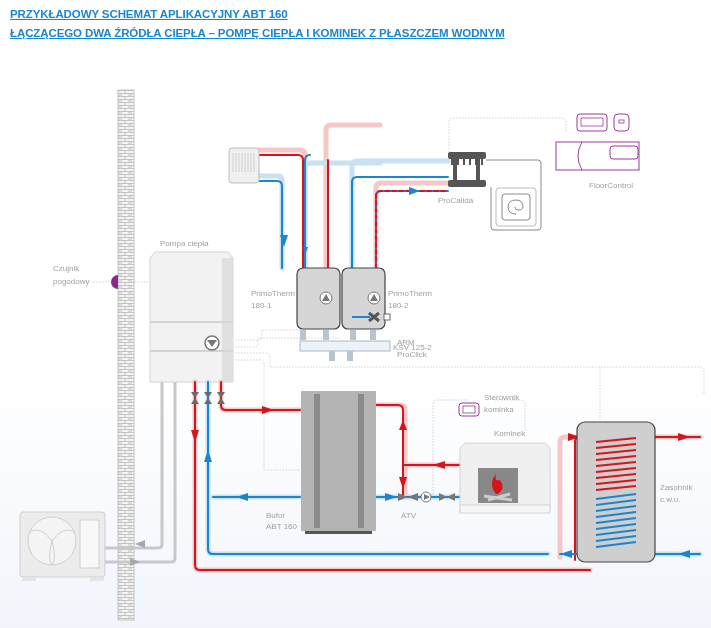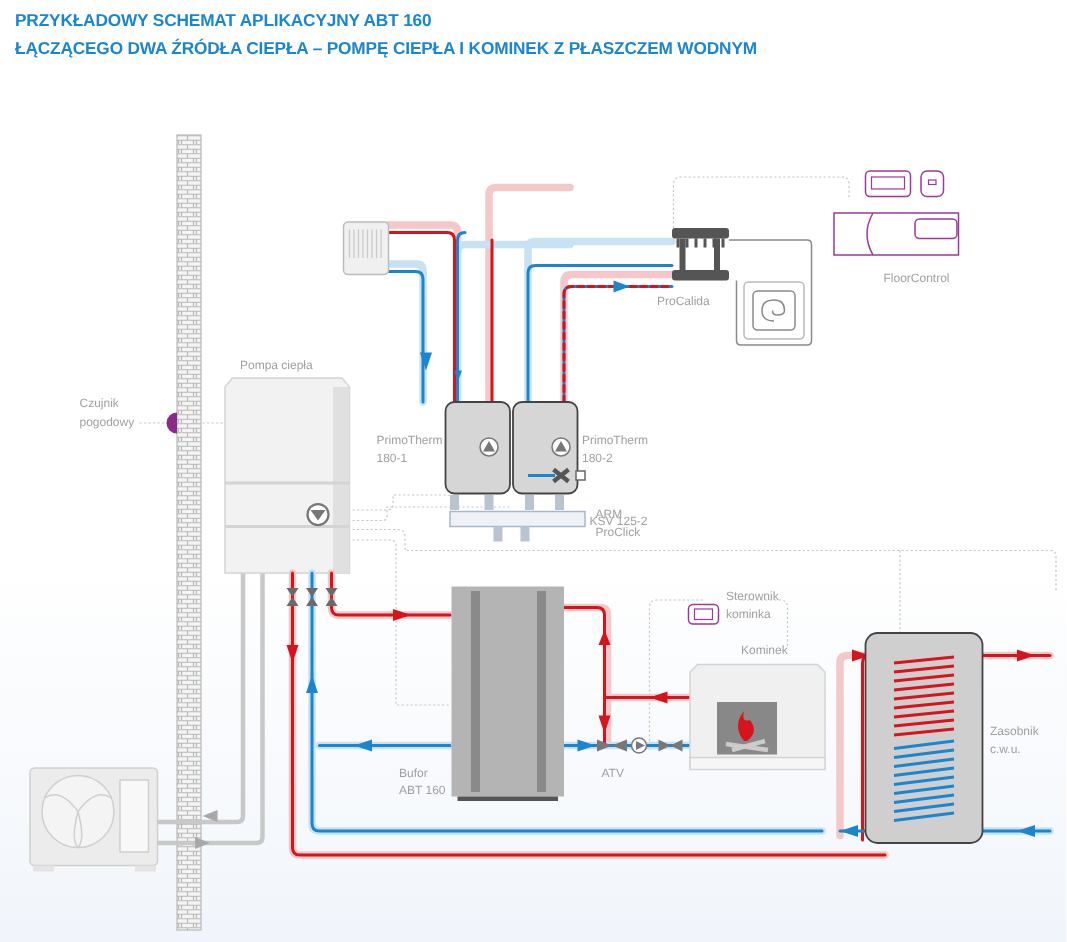--- a/index.html
+++ b/index.html
@@ -1,18 +1,18 @@
 <!DOCTYPE html>
 <html><head>
 <meta charset="utf-8">
 <style>
   html,body{margin:0;padding:0;background:#fff;}
   body{width:711px;height:628px;position:relative;overflow:hidden;font-family:"Liberation Sans",sans-serif;}
   .bg{position:absolute;left:0;top:0;width:711px;height:628px;background:linear-gradient(#ffffff 0%,#ffffff 60%,#f1f5fb 100%);}
-  .title{position:absolute;left:10px;color:#1a86d0;font-weight:bold;font-size:11.5px;letter-spacing:-0.1px;font-family:"Liberation Sans",sans-serif;}
+  .title{position:absolute;left:10px;color:#1a86d0;font-weight:bold;font-size:11.5px;letter-spacing:-0.1px;font-family:"Liberation Sans",sans-serif;text-decoration:underline;}
   .t1{top:8px;} .t2{top:27px;}
   svg{position:absolute;left:0;top:0;}
   .lbl{font-family:"Liberation Sans",sans-serif;font-size:8px;fill:#a0a0a0;}
 </style>
 </head>
 <body>
 
 <div class="bg"></div>
 <div class="title t1">PRZYKŁADOWY SCHEMAT APLIKACYJNY ABT 160</div>
 <div class="title t2">ŁĄCZĄCEGO DWA ŹRÓDŁA CIEPŁA – POMPĘ CIEPŁA I KOMINEK Z PŁASZCZEM WODNYM</div>

